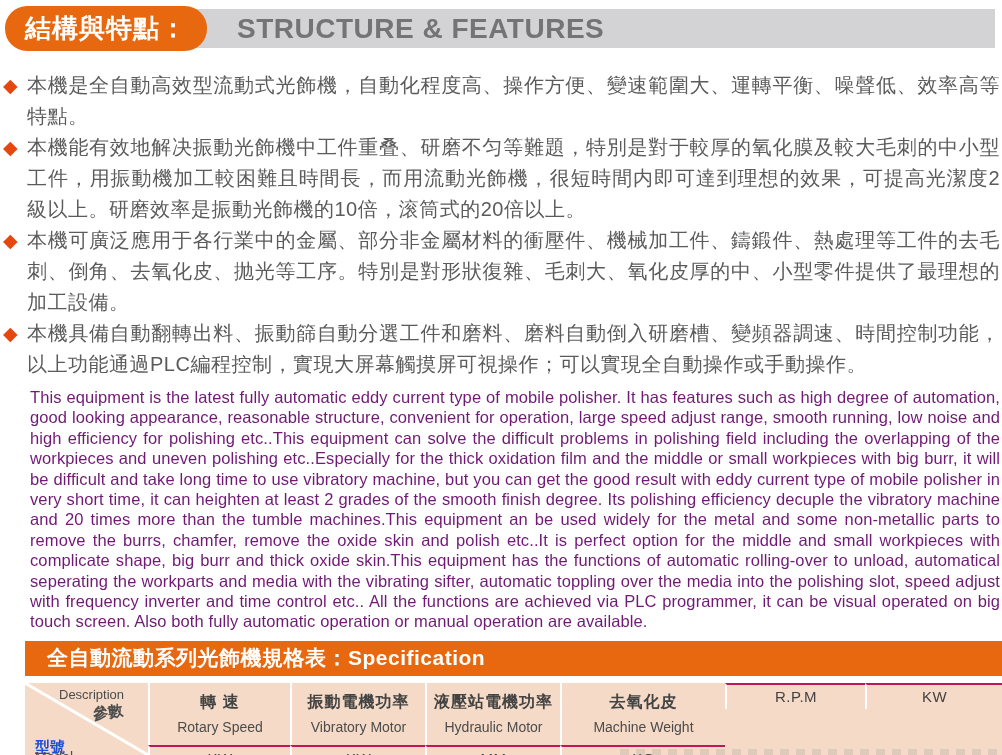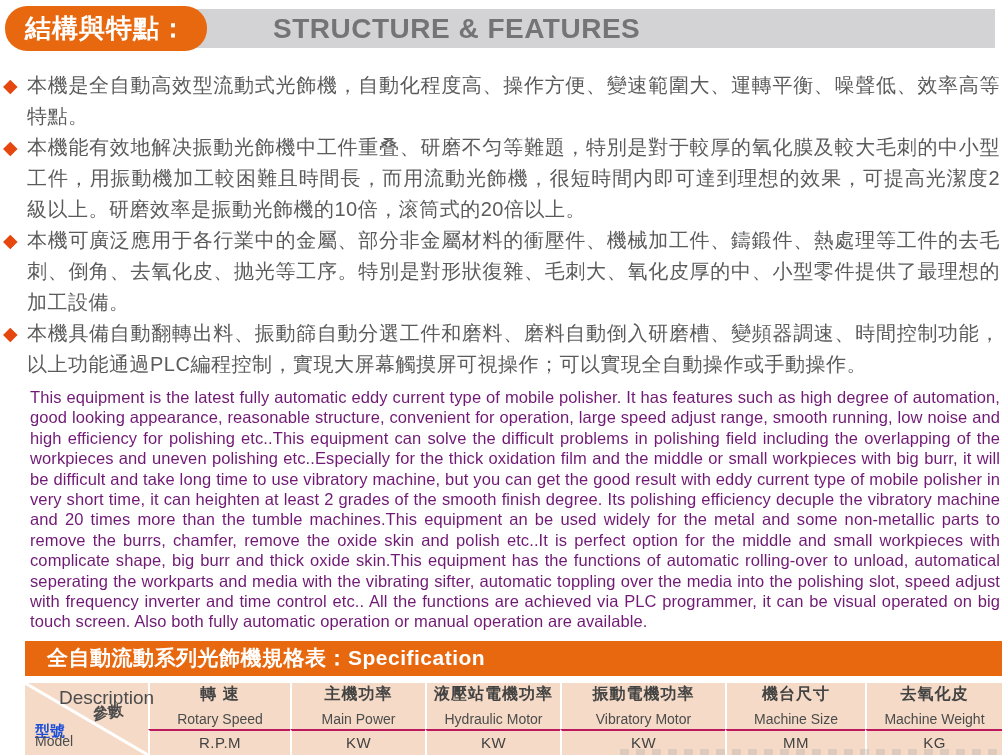--- a/index.html
+++ b/index.html
@@ -37,21 +37,20 @@
     font-weight: bold;
     letter-spacing: 1px;
   }
   .en-title {
     position: absolute;
     left: 237px; top: 7px;
     font-size: 28px;
     font-weight: bold;
     color: #747476;
     letter-spacing: 0.5px;
-    margin-left: 36px;
   }
 
   
   .features { margin: 14px 2px 0 3px; }
   .feature-item {
     position: relative;
     padding-left: 24px;
     font-size: 20px;
     line-height: 31px;
     color: #5b5b5b;
@@ -98,27 +97,27 @@
     display: grid;
     grid-template-columns: 123px 142px 135px 135px 165px 140px 137px;
   }
   .thead { background: #f5dbc7; }
   .thead .corner {
     grid-row: 1 / span 2;
     position: relative;
     background: #f5dbc7;
   }
   .corner svg { position: absolute; left: 0; top: 0; }
-  .corner .c-desc { position: absolute; top: 4px; left: 34px; font-size: 19px; color: #4c4c4c; }
+  .corner .c-desc { position: absolute; top: 4px; left: 34px; font-size: 13px; color: #4c4c4c; }
   .corner .c-param { position: absolute; top: 20px; left: 68px; font-size: 15px; font-weight: bold; color: #4c4c4c; transform: rotate(-8deg); }
   .corner .c-model-zh { position: absolute; bottom: 14px; left: 10px; font-size: 15px; font-weight: bold; color: #1d4ed8; }
   .corner .c-model-en { position: absolute; bottom: 6px; left: 10px; font-size: 14px; color: #4c4c4c; }
   .th {
     border-left: 2px solid #ffffff;
-    height: 46px;
+    height: 62px;
     display: flex; flex-direction: column; align-items: center; justify-content: center;
   }
   .th .zh { font-size: 16px; font-weight: bold; color: #434343; letter-spacing: 1px; }
   .th .en { font-size: 14px; color: #4c4c4c; margin-top: 6px; }
   .unit {
     border-left: 2px solid #ffffff;
     border-top: 2px solid #be185d;
     height: 26px;
     display: flex; align-items: center; justify-content: center;
     font-size: 15px; color: #434343; letter-spacing: 0.5px;
@@ -181,34 +180,26 @@
         <span class="c-param">參數</span>
         <span class="c-model-zh">型號</span>
         <span class="c-model-en">Model</span>
       </div>
 
       <div class="th">
         <span class="zh">轉 速</span>
         <span class="en">Rotary Speed</span>
       </div>
       <div class="th">
-        <span class="zh">主機功率</span>
-        <span class="en">Main Power</span>
+        <span class="zh">振動電機功率</span>
+        <span class="en">Vibratory Motor</span>
       </div>
       <div class="th">
         <span class="zh">液壓站電機功率</span>
         <span class="en">Hydraulic Motor</span>
-      </div>
-      <div class="th">
-        <span class="zh">振動電機功率</span>
-        <span class="en">Vibratory Motor</span>
-      </div>
-      <div class="th">
-        <span class="zh">機台尺寸</span>
-        <span class="en">Machine Size</span>
       </div>
       <div class="th">
         <span class="zh">去氧化皮</span>
         <span class="en">Machine Weight</span>
       </div>
 
       <div class="unit">R.P.M</div>
       <div class="unit">KW</div>
       <div class="unit">KW</div>
       <div class="unit">KW</div>

